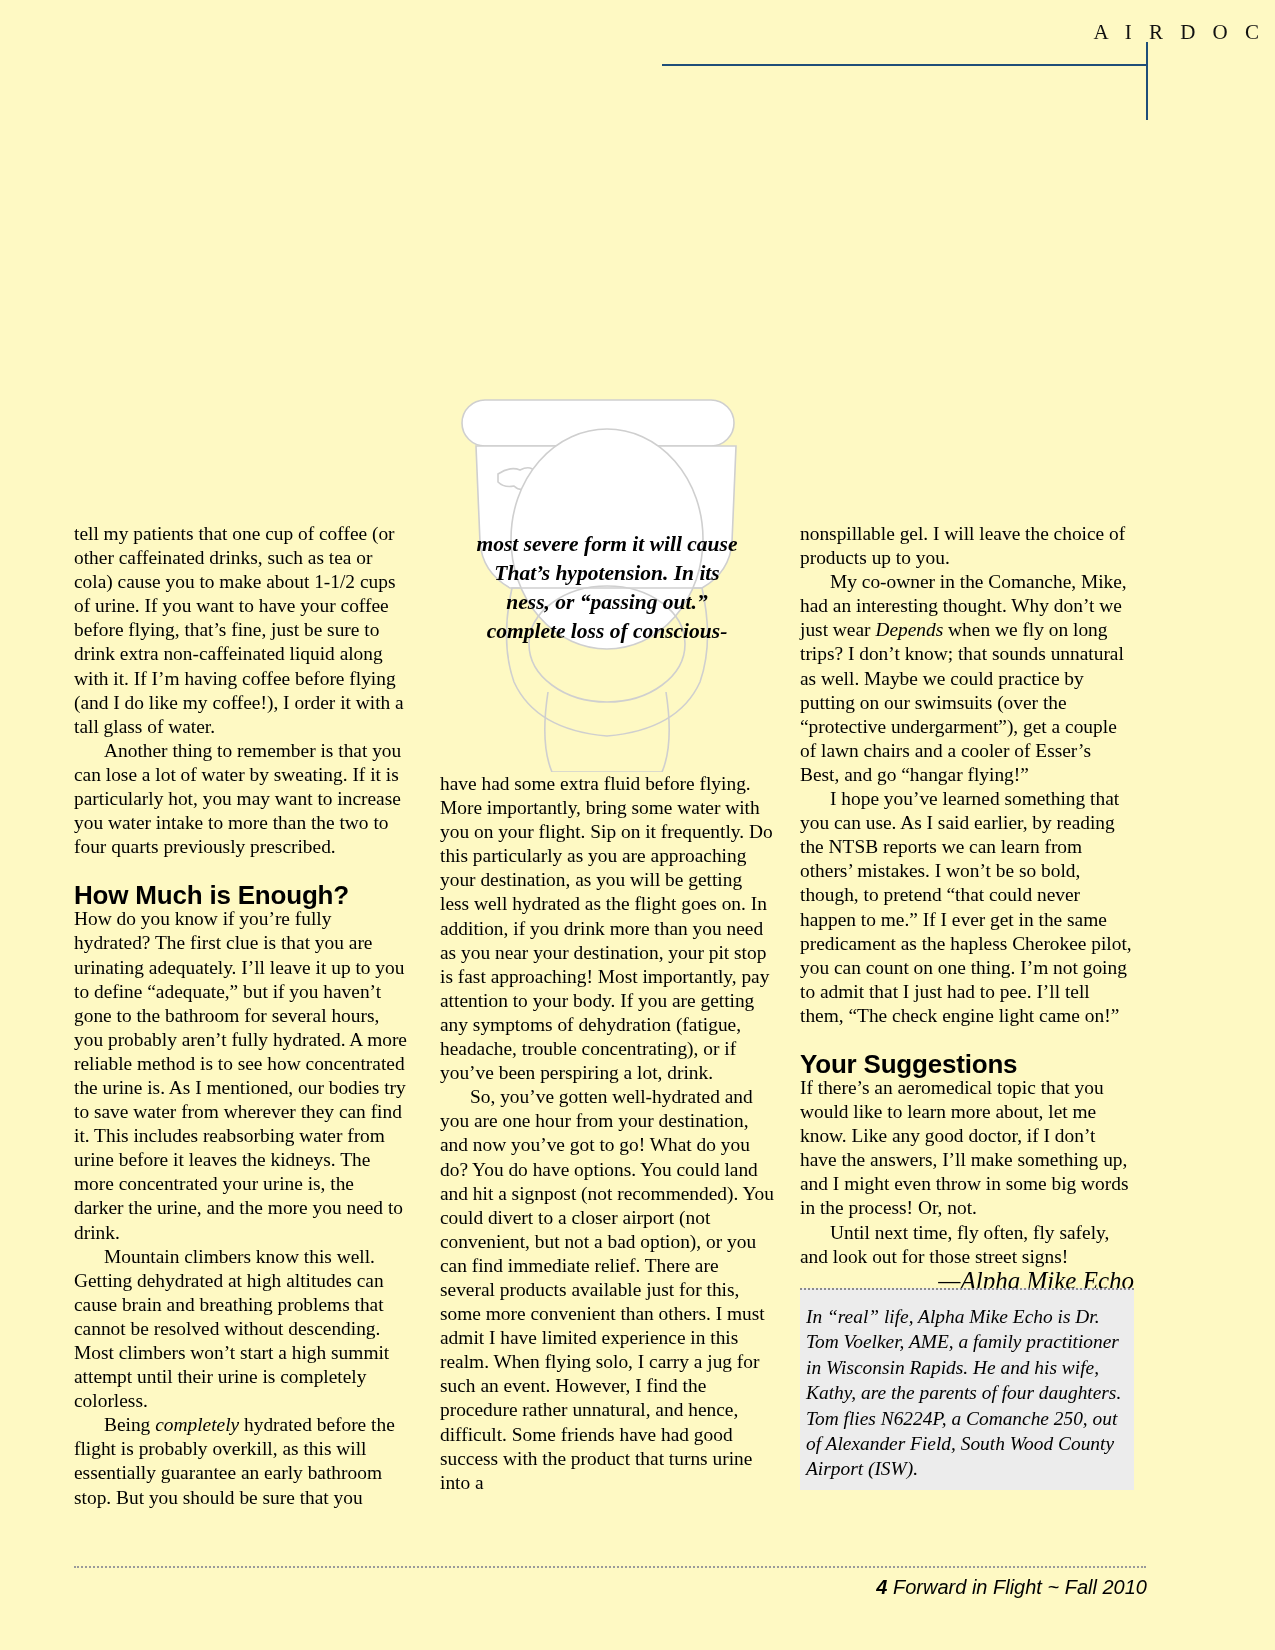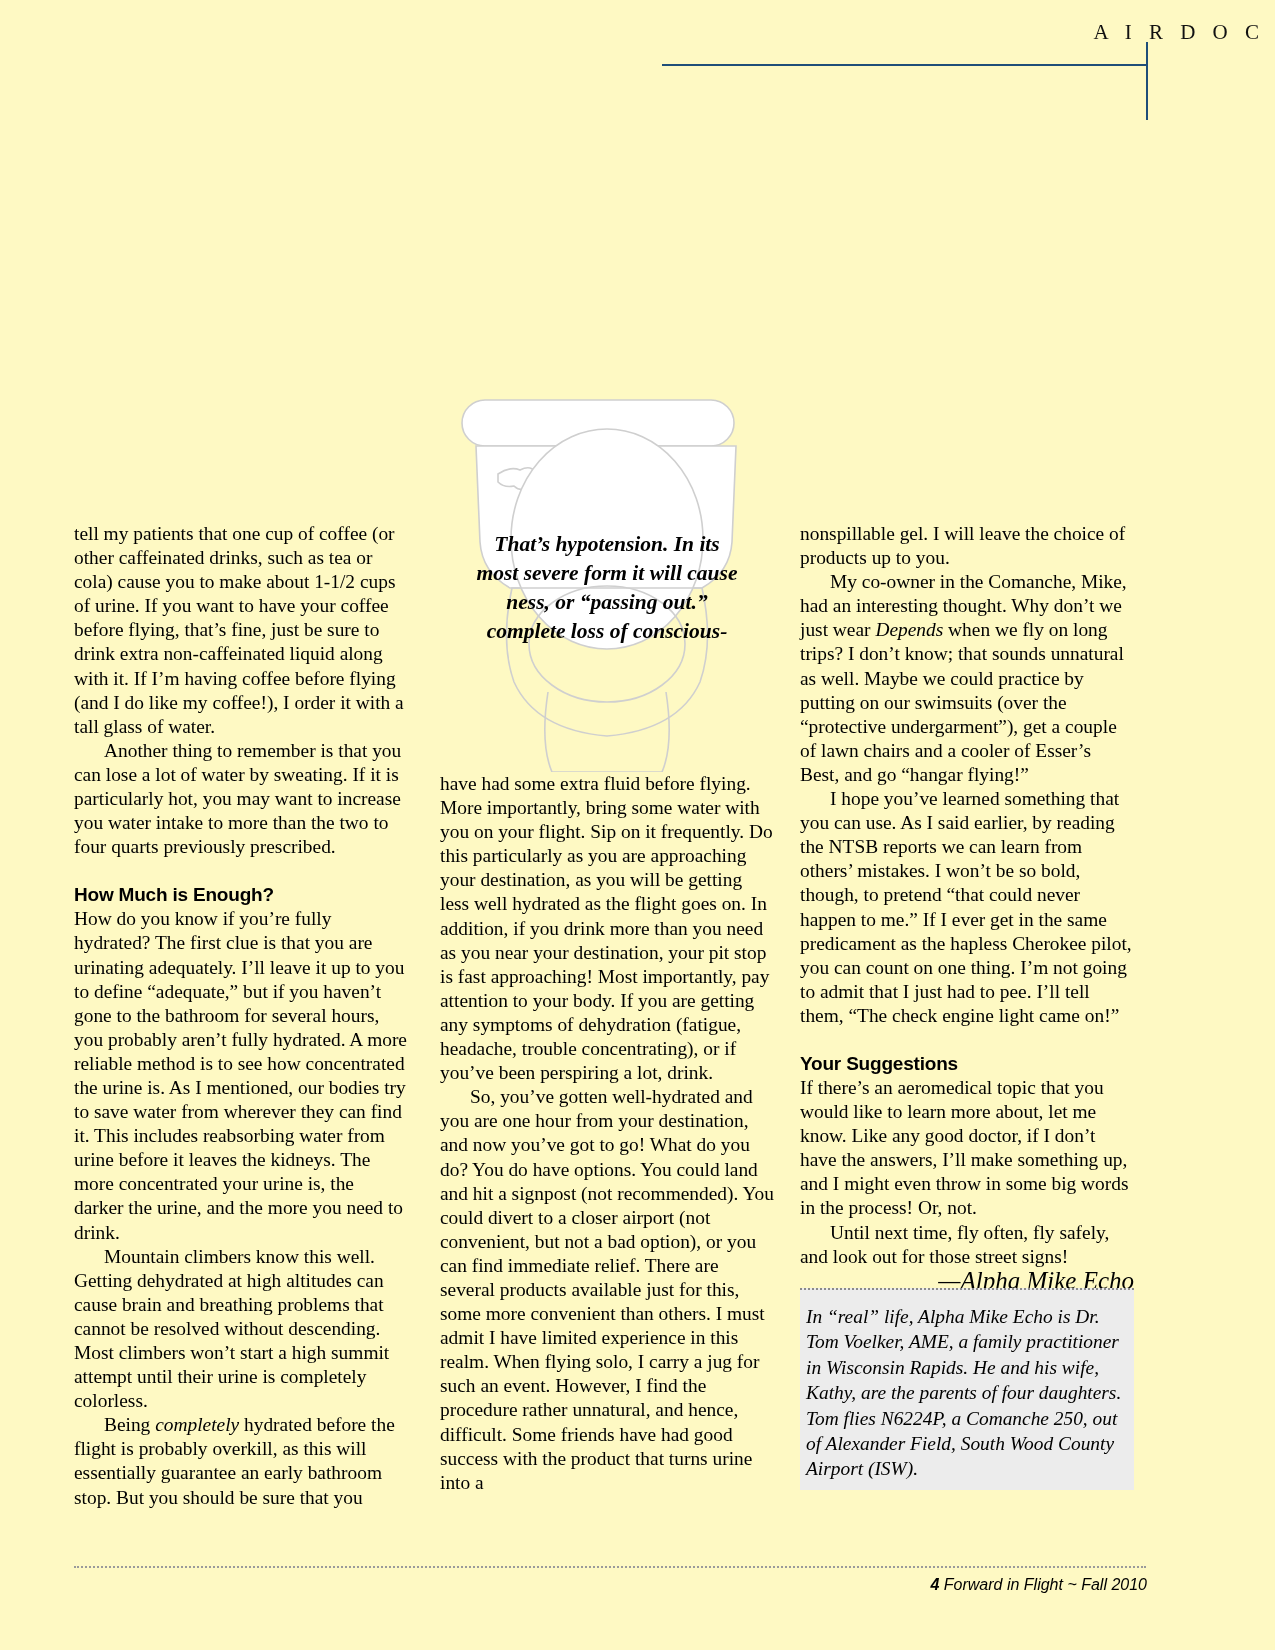--- a/index.html
+++ b/index.html
@@ -67,21 +67,21 @@
 
   .col p {
     margin: 0;
   }
   .col p.indent {
     text-indent: 30px;
   }
 
   h3.subhead {
     font-family: "Liberation Sans", "DejaVu Sans", sans-serif;
-    font-size: 19px;
+    font-size: 26px;
     font-weight: bold;
     line-height: 24px;
     margin: 24px 0 0 0;
     letter-spacing: -0.2px;
   }
 
   em.it { font-style: italic; }
 
   
   .art-block {
@@ -140,21 +140,21 @@
     left: 74px;
     top: 1566px;
     width: 1072px;
     border-top: 2px dotted #9a9a9a;
   }
   .footer-text {
     position: absolute;
     right: 128px;
     top: 1576px;
     font-family: "Liberation Sans", "DejaVu Sans", sans-serif;
-    font-size: 16px;
+    font-size: 20px;
     font-style: italic;
     white-space: nowrap;
   }
   .footer-text .pagenum {
     font-weight: bold;
     font-style: italic;
   }
 </style>
 </head>
 <body>
@@ -179,22 +179,22 @@
       <ellipse cx="167" cy="147" rx="96" ry="110" stroke="#cfcfcf" stroke-width="1.6" fill="#ffffff"></ellipse>
 
       <path d="M72 196 Q60 250 74 290 Q96 338 167 344 Q238 338 260 290 Q274 250 262 196 Z" stroke="#cfcfcf" stroke-width="1.6" fill="none"></path>
 
       <ellipse cx="167" cy="252" rx="78" ry="58" stroke="#cfcfcf" stroke-width="1.6" fill="none"></ellipse>
 
       <path d="M108 300 Q100 352 112 380 L222 380 Q234 352 226 300" stroke="#cfcfcf" stroke-width="1.6" fill="none"></path>
     </svg>
 
     <div class="pullquote">
+      <span>most severe form it will cause</span>
       <span>That’s hypotension. In its</span>
-      <span>most severe form it will cause</span>
       <span>ness, or “passing out.”</span>
       <span>complete loss of conscious-</span>
     </div>
   </div>
 
   <div class="col col-left">
     <p>tell my patients that one cup of coffee (or other caffeinated drinks, such as tea or cola) cause you to make about 1-1/2 cups of urine. If you want to have your coffee before flying, that’s fine, just be sure to drink extra non-caffeinated liquid along with it. If I’m having coffee before flying (and I do like my coffee!), I order it with a tall glass of water.</p>
     <p class="indent">Another thing to remember is that you can lose a lot of water by sweating. If it is particularly hot, you may want to increase you water intake to more than the two to four quarts previously prescribed.</p>
 
     <h3 class="subhead">How Much is Enough?</h3>

